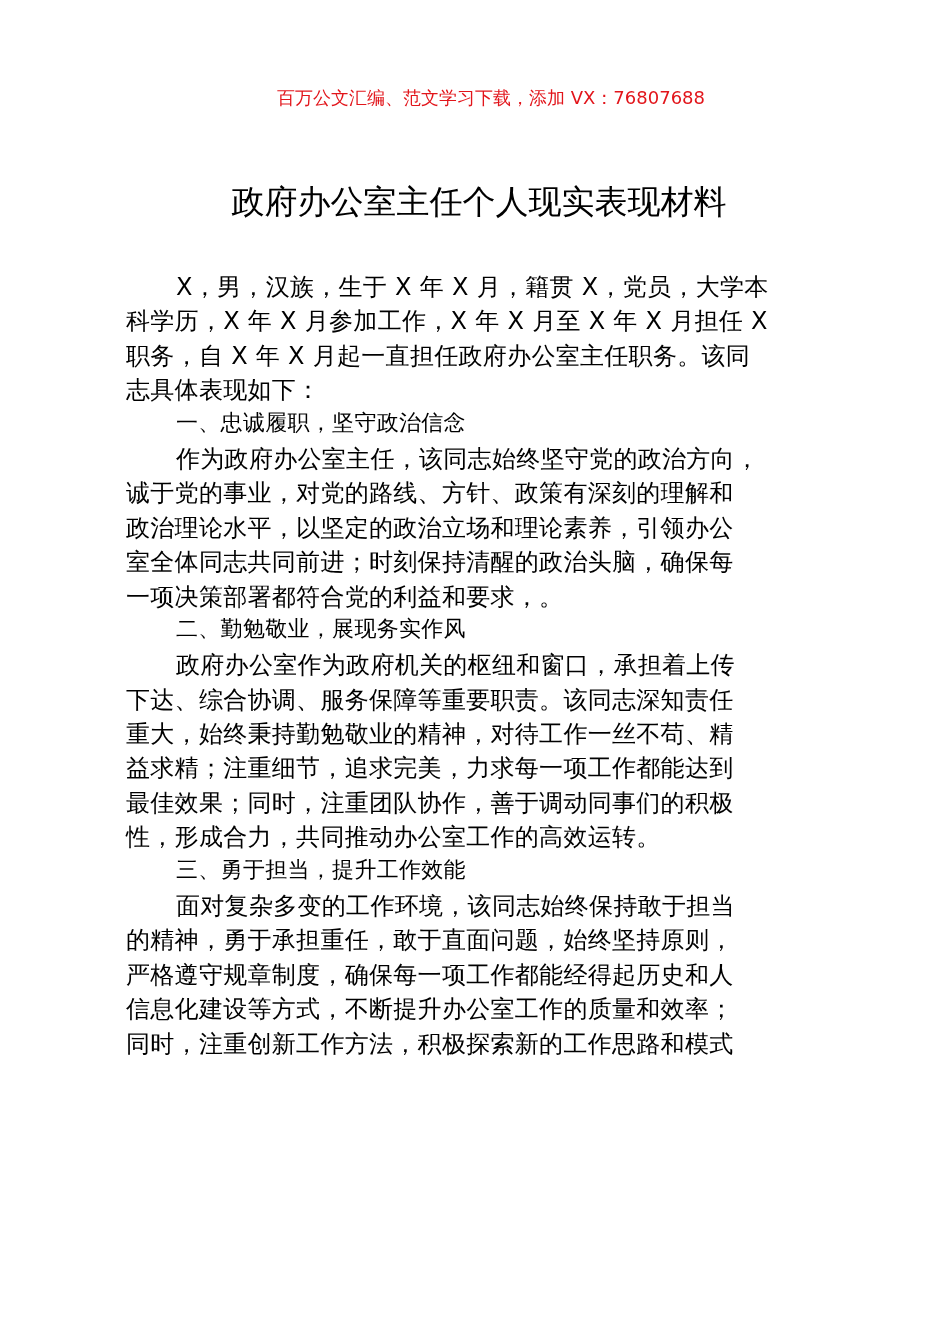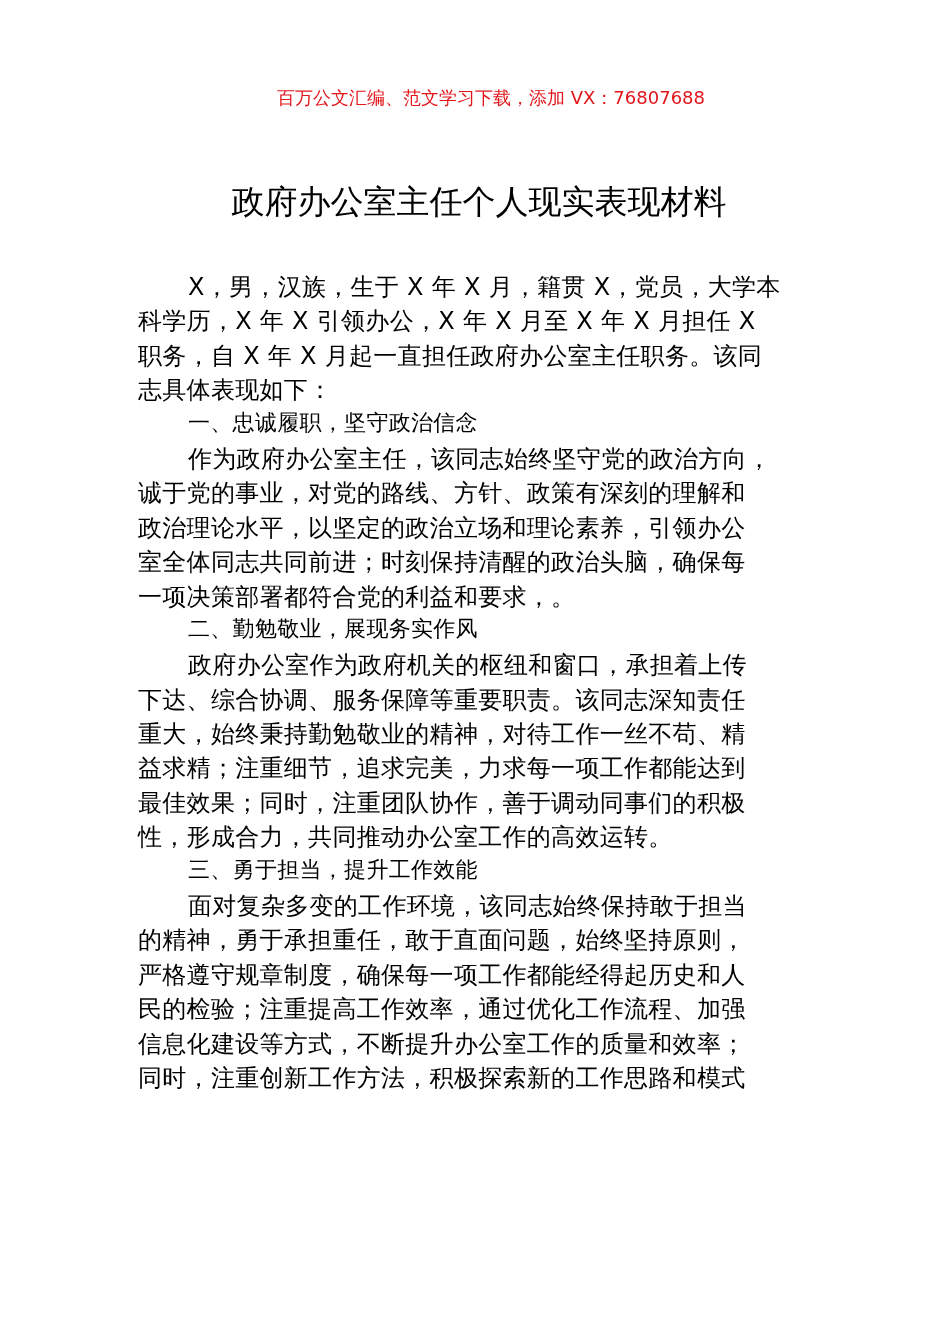--- a/index.html
+++ b/index.html
@@ -31,21 +31,21 @@
     left: 4px;
     width: 950px;
     text-align: center;
     font-size: 33px;
     line-height: 44px;
     color: #000000;
   }
   .doc-body {
     position: absolute;
     top: 270px;
-    left: 138px;
+    left: 126px;
     width: 670px;
   }
   .line {
     display: block;
     font-size: 24px;
     line-height: 34.4px;
     height: 34.4px;
     white-space: nowrap;
     letter-spacing: 0.3px;
   }
@@ -59,21 +59,21 @@
 </style>
 </head>
 <body>
 
 <div class="header-banner">百万公文汇编、范文学习下载，添加 VX：76807688</div>
 
 <div class="doc-title">政府办公室主任个人现实表现材料</div>
 
 <div class="doc-body">
   <span class="line indent">X，男，汉族，生于 X 年 X 月，籍贯 X，党员，大学本</span>
-  <span class="line">科学历，X 年 X 引领办公，X 年 X 月至 X 年 X 月担任 X</span>
+  <span class="line">科学历，X 年 X 月参加工作，X 年 X 月至 X 年 X 月担任 X</span>
   <span class="line">职务，自 X 年 X 月起一直担任政府办公室主任职务。该同</span>
   <span class="line">志具体表现如下：</span>
 
   <span class="line indent heading-line">一、忠诚履职，坚守政治信念</span>
   <span class="line indent">作为政府办公室主任，该同志始终坚守党的政治方向，</span>
   <span class="line">诚于党的事业，对党的路线、方针、政策有深刻的理解和</span>
   <span class="line">政治理论水平，以坚定的政治立场和理论素养，引领办公</span>
   <span class="line">室全体同志共同前进；时刻保持清醒的政治头脑，确保每</span>
   <span class="line">一项决策部署都符合党的利益和要求，。</span>
 
@@ -82,16 +82,15 @@
   <span class="line">下达、综合协调、服务保障等重要职责。该同志深知责任</span>
   <span class="line">重大，始终秉持勤勉敬业的精神，对待工作一丝不苟、精</span>
   <span class="line">益求精；注重细节，追求完美，力求每一项工作都能达到</span>
   <span class="line">最佳效果；同时，注重团队协作，善于调动同事们的积极</span>
   <span class="line">性，形成合力，共同推动办公室工作的高效运转。</span>
 
   <span class="line indent heading-line">三、勇于担当，提升工作效能</span>
   <span class="line indent">面对复杂多变的工作环境，该同志始终保持敢于担当</span>
   <span class="line">的精神，勇于承担重任，敢于直面问题，始终坚持原则，</span>
   <span class="line">严格遵守规章制度，确保每一项工作都能经得起历史和人</span>
-  <span class="line">民的检验；注重提高工作效率，通过优化工作流程、加强</span>
   <span class="line">信息化建设等方式，不断提升办公室工作的质量和效率；</span>
   <span class="line">同时，注重创新工作方法，积极探索新的工作思路和模式</span>
 </div>
 
 </body></html>

